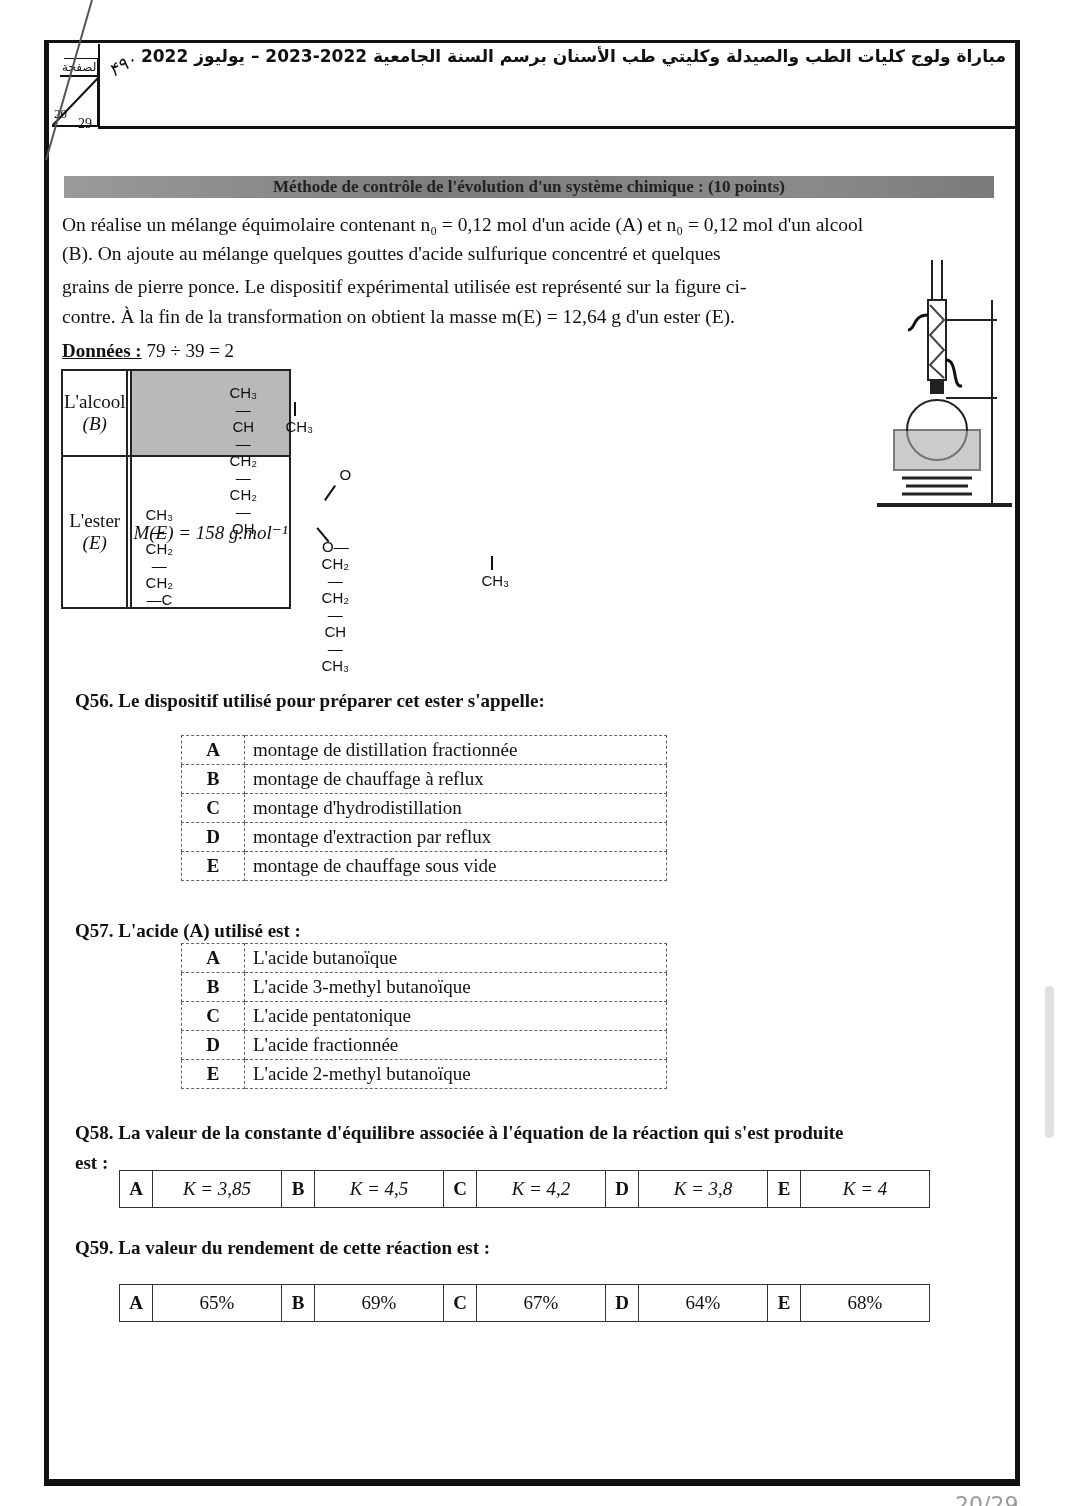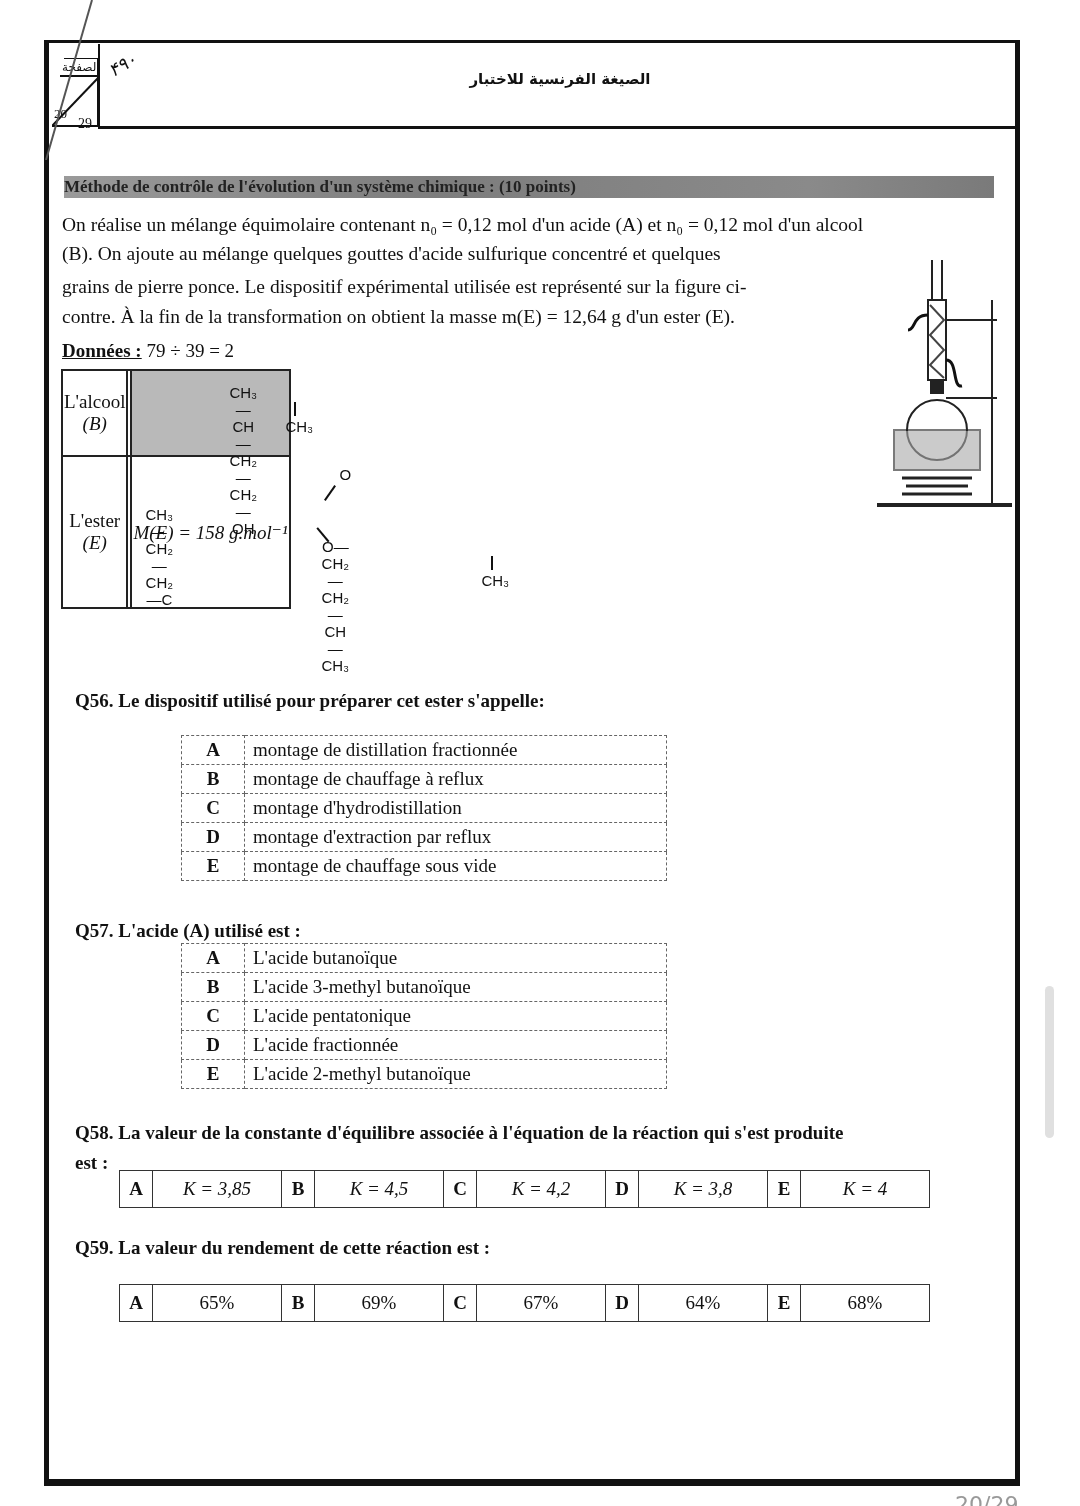--- a/index.html
+++ b/index.html
@@ -29,21 +29,21 @@
   }
   .page-box { position:absolute; left:52px; top:58px; width:46px; height:70px; }
   .page-box .lbl { position:absolute; left:10px; top:2px; font-size:12px; font-family:"DejaVu Sans",sans-serif; }
   .page-box .n1 { position:absolute; left:2px; top:48px; font-size:13px; }
   .page-box .n2 { position:absolute; left:26px; top:58px; font-size:14px;text-align:center; }
   .handnote { position:absolute; left:108px; top:54px; font-size:18px; font-style:italic; transform:rotate(-30deg); }
 
   .section-banner {
     position:absolute; left:64px; top:176px; width:930px; height:22px;
     background:linear-gradient(90deg,#9a9a9a,#7d7d7d 40%,#8a8a8a 80%,#7a7a7a);
-    font-weight:bold; font-size:17px; line-height:22px; color:#222;
+    text-align:center; font-weight:bold; font-size:17px; line-height:22px; color:#222;
   }
   .p { position:absolute; left:62px; font-size:19.5px; white-space:nowrap; }
   .donnees { position:absolute; left:62px; top:340px; font-size:19px; }
   .donnees b { text-decoration:underline; }
 
   table.data {
     position:absolute; left:61px; top:369px; border-collapse:collapse; font-size:19px;
   }
   table.data td { border:2px solid #222; text-align:center; vertical-align:middle; }
   table.data .h { font-weight:bold; }
@@ -65,21 +65,21 @@
 
   .pagecount { position:absolute; left:955px; top:1492px; font-family:"DejaVu Sans",sans-serif; color:#999; font-size:22px; }
   .scrollbar { position:absolute; left:1045px; top:986px; width:9px; height:152px; background:#e0e0e0; border-radius:5px; }
 </style>
 </head>
 <body>
 
 <div class="frame"></div>
 
 <div class="header-box">
-  <div class="header-sub">الصيغة الفرنسية للاختبار</div>
+  <div class="header-title">مباراة ولوج كليات الطب والصيدلة وكليتي طب الأسنان برسم السنة الجامعية 2022-2023 – يوليوز 2022</div>
 </div>
 <div class="page-box">
   <svg width="46" height="70" style="position:absolute;left:0;top:0">
     <line x1="12" y1="0" x2="46" y2="0" stroke="#111" stroke-width="2"></line>
     <line x1="8" y1="18" x2="46" y2="18" stroke="#111" stroke-width="2"></line>
     <line x1="0" y1="68" x2="46" y2="68" stroke="#111" stroke-width="2"></line>
     <line x1="46" y1="0" x2="46" y2="68" stroke="#111" stroke-width="2"></line>
     <line x1="0" y1="68" x2="46" y2="20" stroke="#111" stroke-width="2"></line>
   </svg>
   <span class="lbl">الصفحة</span>

